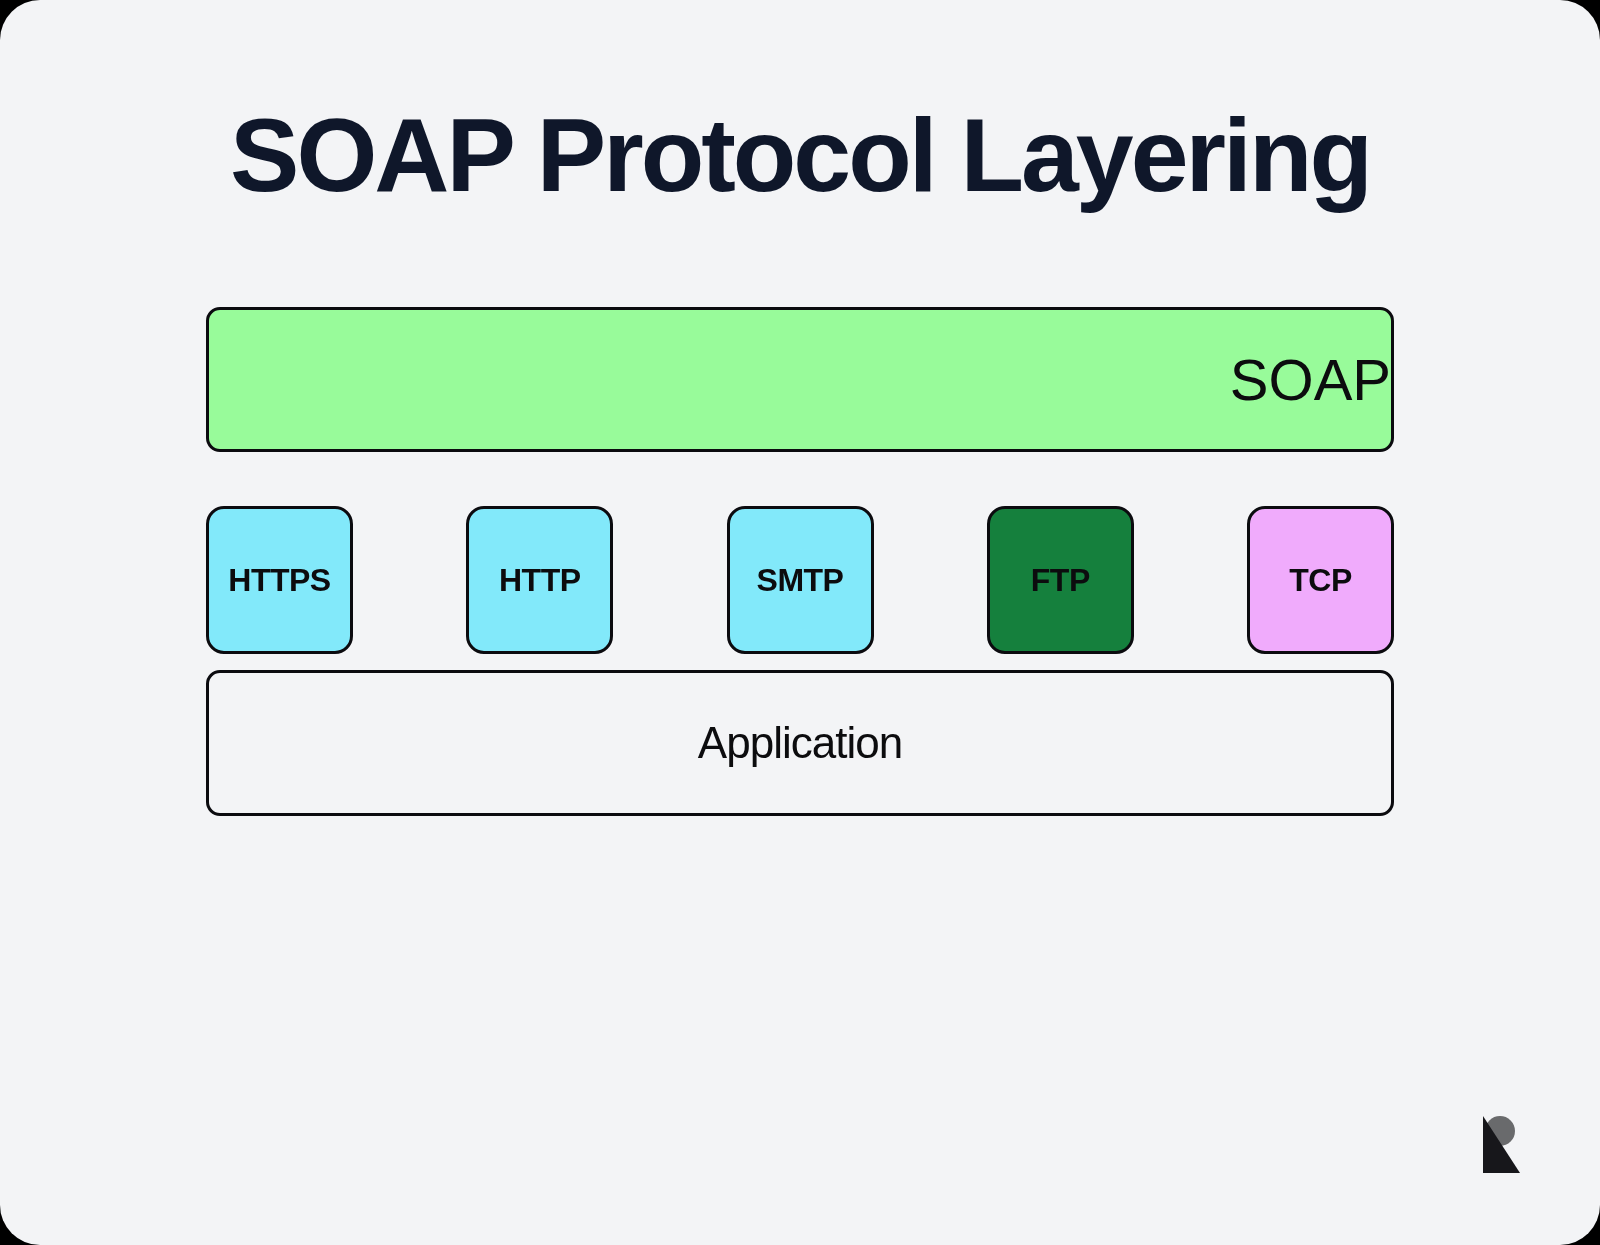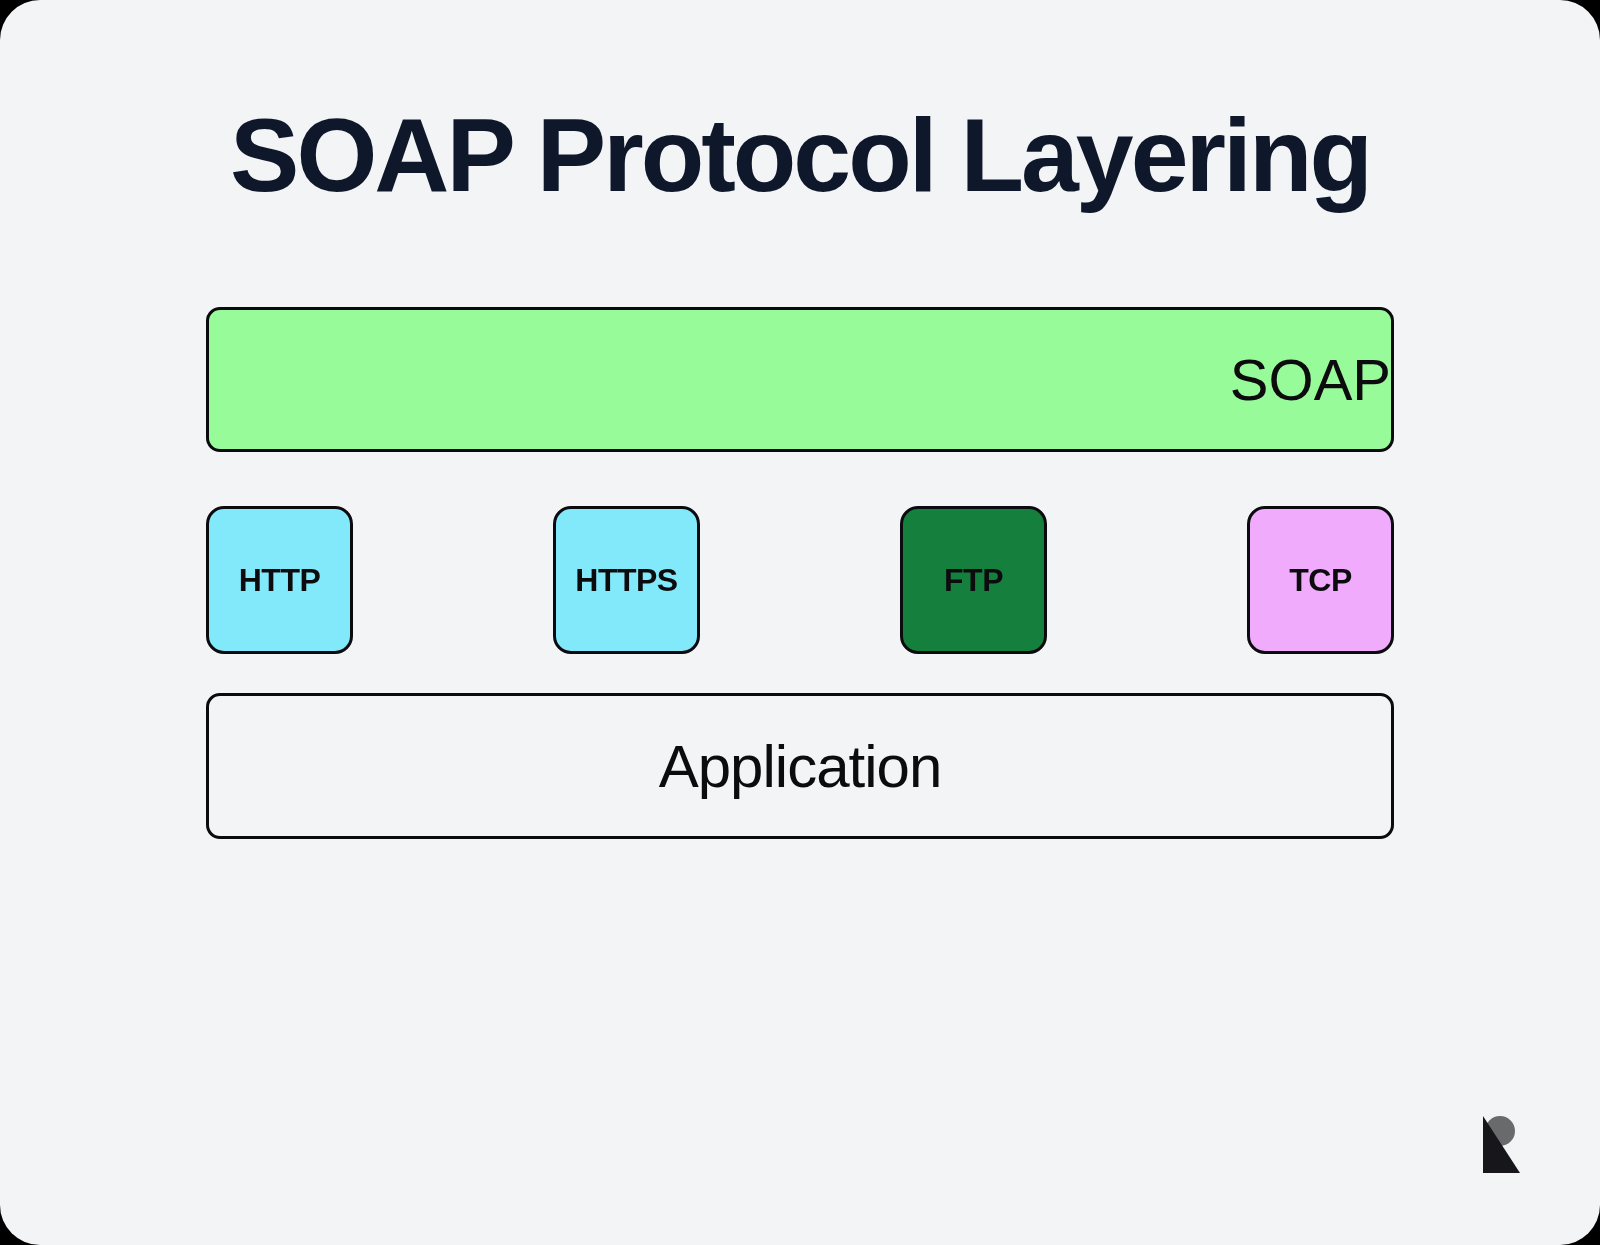--- a/index.html
+++ b/index.html
@@ -63,23 +63,23 @@
   .endpoint-box {
     height: 147px;
     margin-top: 52px;
     border-radius: 14px;
     font-size: 62px;
     font-weight: 400;
     letter-spacing: -1px;
   }
   .application-box {
     height: 146px;
-    margin-top: 39px;
+    margin-top: 16px;
     border-radius: 14px;
-    font-size: 60px;
+    font-size: 44px;
     font-weight: 400;
     letter-spacing: -1px;
   }
   .logo {
     position: absolute;
     right: 80px;
     bottom: 72px;
     width: 37px;
     height: 57px;
   }
@@ -91,24 +91,27 @@
   <div class="content">
 
     <div class="title">SOAP Protocol Layering</div>
 
     <div class="box soap-box" style="background: rgb(152, 251, 154); justify-content: flex-end;">
       <span>SOAP</span>
     </div>
 
     <div class="protocol-row">
       <div class="box protocol-box" style="background: rgb(130, 233, 250);">
+        <span>HTTPS</span>
+      </div>
+      <div class="box protocol-box" style="background: rgb(130, 233, 250);">
         <span>HTTP</span>
       </div>
       <div class="box protocol-box" style="background: rgb(130, 233, 250);">
-        <span>HTTPS</span>
+        <span>SMTP</span>
       </div>
       <div class="box protocol-box" style="background: #15803d;">
         <span>FTP</span>
       </div>
       <div class="box protocol-box" style="background: #f0abfc;">
         <span>TCP</span>
       </div>
     </div>
 
 

